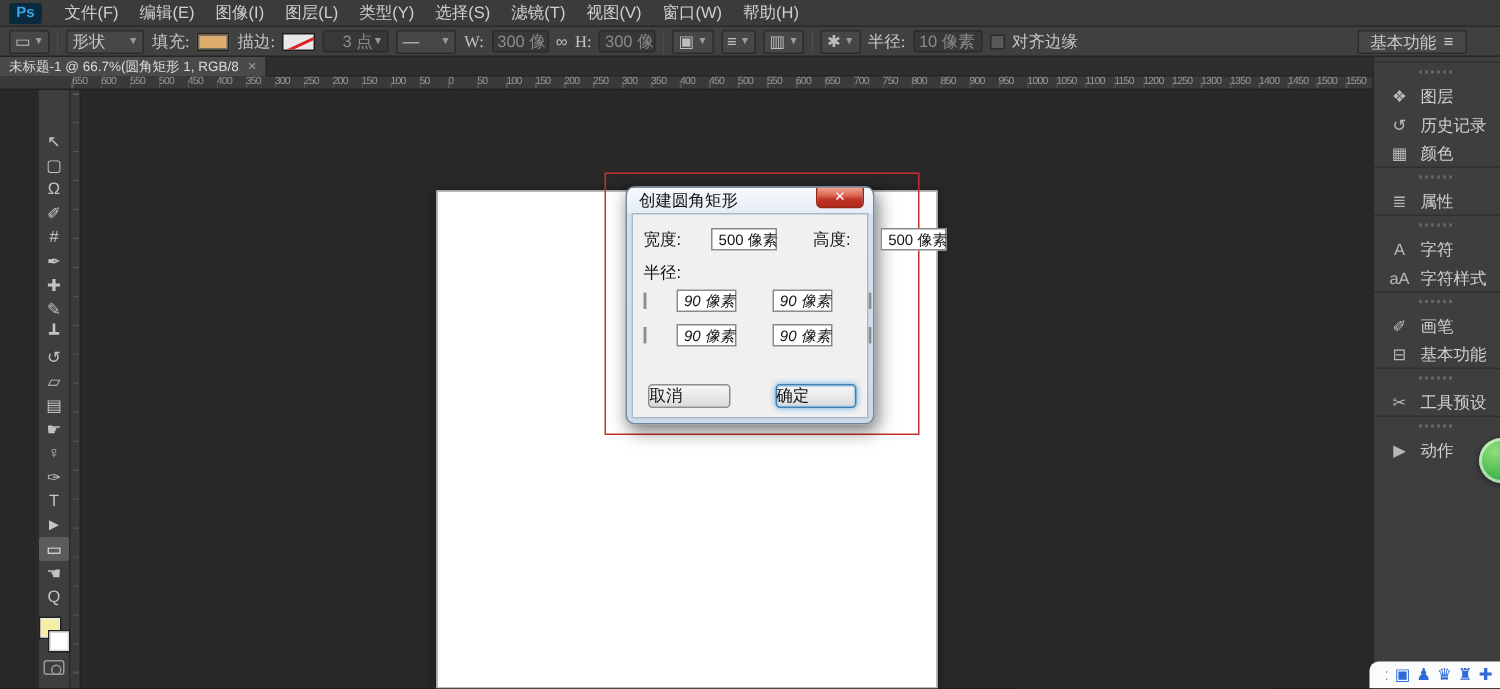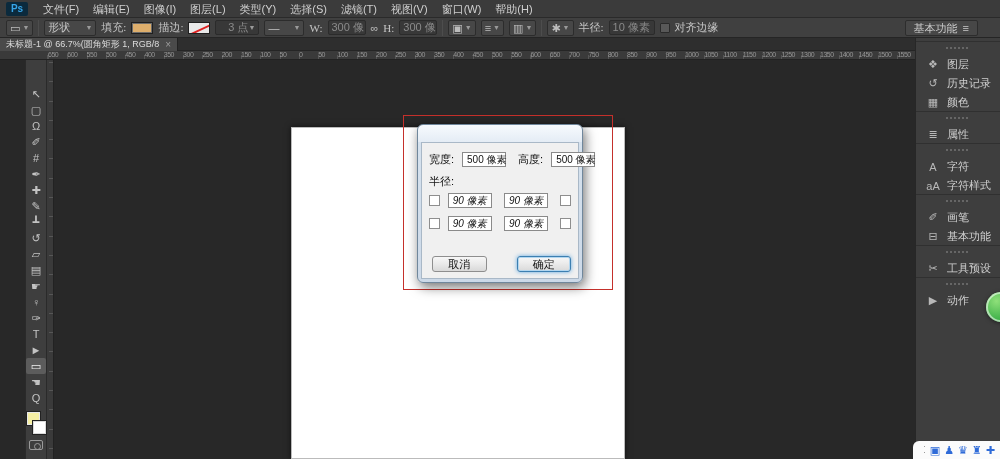--- a/index.html
+++ b/index.html
@@ -55,27 +55,27 @@
   .red-annotation{position:absolute;left:348px;top:55px;width:210px;height:175px;border:1px solid #c4302b;z-index:5;}
 
   
   .dialog{position:absolute;left:362px;top:64px;width:166px;height:159px;z-index:10;border:1px solid #70879c;border-radius:6px;
     background:linear-gradient(#f7fafd,#e4ecf5 17px,#d6e2ee 17px,#ccd9e8);box-shadow:2px 4px 12px rgba(0,0,0,.55);}
   .dlg-titlebar{height:17px;display:flex;align-items:center;}
   .dlg-title{font-size:11px;color:#111;padding-left:8px;}
   .dlg-close{position:absolute;top:0;right:6px;width:32px;height:14px;border:1px solid #93251a;border-top:none;border-radius:0 0 4px 4px;
     background:linear-gradient(#f0a494,#dd6a55 40%,#c03526 60%,#b02a1a);color:#fff;font-size:9px;text-align:center;line-height:13px;}
   .dlg-body{position:absolute;left:3px;right:3px;top:17px;bottom:3px;background:#f0f0f0;border:1px solid #a9b8c7;}
-  .dlg-row{position:absolute;left:7px;right:7px;display:flex;align-items:center;gap:8px;}
+  .dlg-row{position:absolute;left:7px;right:7px;display:flex;align-items:center;gap:20px;}
   .dlg-label{font-size:11px;color:#111;white-space:nowrap;}
   .tbox{background:#fff;border:1px solid #8a8a8a;height:15px;font-size:10px;color:#111;display:flex;align-items:center;padding-left:4px;white-space:nowrap;}
   .w44{width:44px;} .w46{width:46px;font-style:italic;}
   .cb{width:11px;height:11px;background:#fff;border:1px solid #8e8e8e;}
   .cb.small{width:10px;height:10px;}
-  .btn{width:64px;height:16px;border:1px solid #8e8e8e;border-radius:3px;font-size:11px;color:#111;text-align:center;line-height:15px;
+  .btn{width:64px;height:16px;border:1px solid #8e8e8e;border-radius:3px;font-size:11px;color:#111;text-align:left;line-height:15px;
     background:linear-gradient(#f7f7f7,#ebebeb 45%,#d9d9d9);}
   .btn.ok{border-color:#3c7fb1;box-shadow:0 0 0 1px #b3d7f0 inset,0 0 4px #63a9e0;margin-left:16px;}
 
   
   .dock{position:absolute;left:915px;top:38px;width:85px;height:421px;background:#3e3e3e;border-left:1px solid #272727;padding-top:4px;}
   .dock-item{position:relative;display:flex;align-items:center;gap:7px;height:19px;padding:0 0 0 10px;}
   .dock-item .dicon{width:14px;text-align:center;font-size:11px;color:#b8b8b8;}
   .dock-item .dlabel{font-size:11px;color:#cfcfcf;white-space:nowrap;}
   .dock-item.new-group{margin-top:13px;}
   .dock-item.new-group::before{content:"";position:absolute;top:-8px;left:30px;width:22px;height:2px;
@@ -293,20 +293,24 @@
       <div class="bg-swatch"></div>
     </div>
     <div class="mask-icon"></div>
   </div>
 
   <div class="canvas-area">
     <div class="canvas-doc"></div>
     <div class="red-annotation"></div>
 
     <div class="dialog">
+      <div class="dlg-titlebar">
+        <span class="dlg-title">创建圆角矩形</span>
+        <div class="dlg-close">✕</div>
+      </div>
       <div class="dlg-body">
         <div class="dlg-row" style="top:9px">
           <span class="dlg-label">宽度:</span>
           <div class="tbox w44">500 像素</div>
           <span class="dlg-label" style="margin-left:4px">高度:</span>
           <div class="tbox w44">500 像素</div>
         </div>
         <div class="dlg-row" style="top:31px">
           <span class="dlg-label">半径:</span>
         </div>

